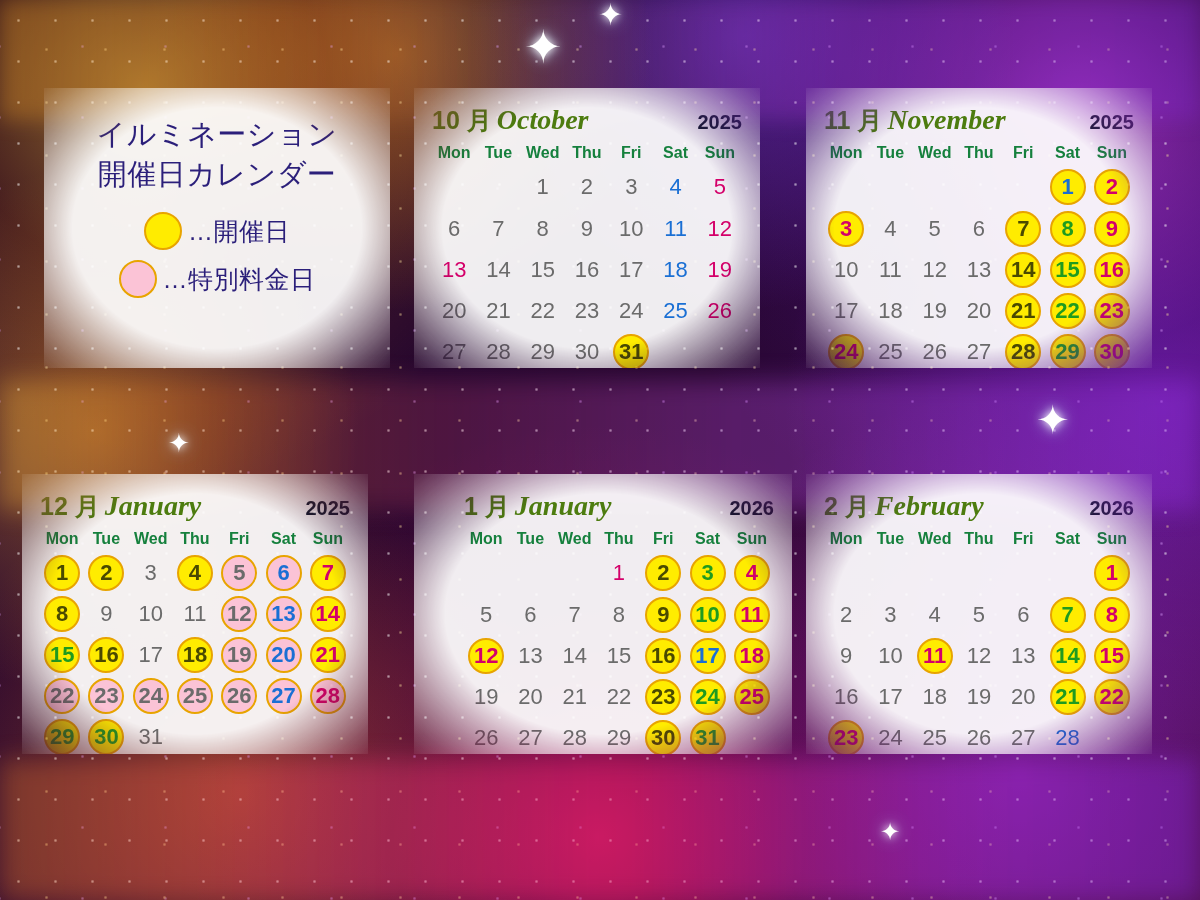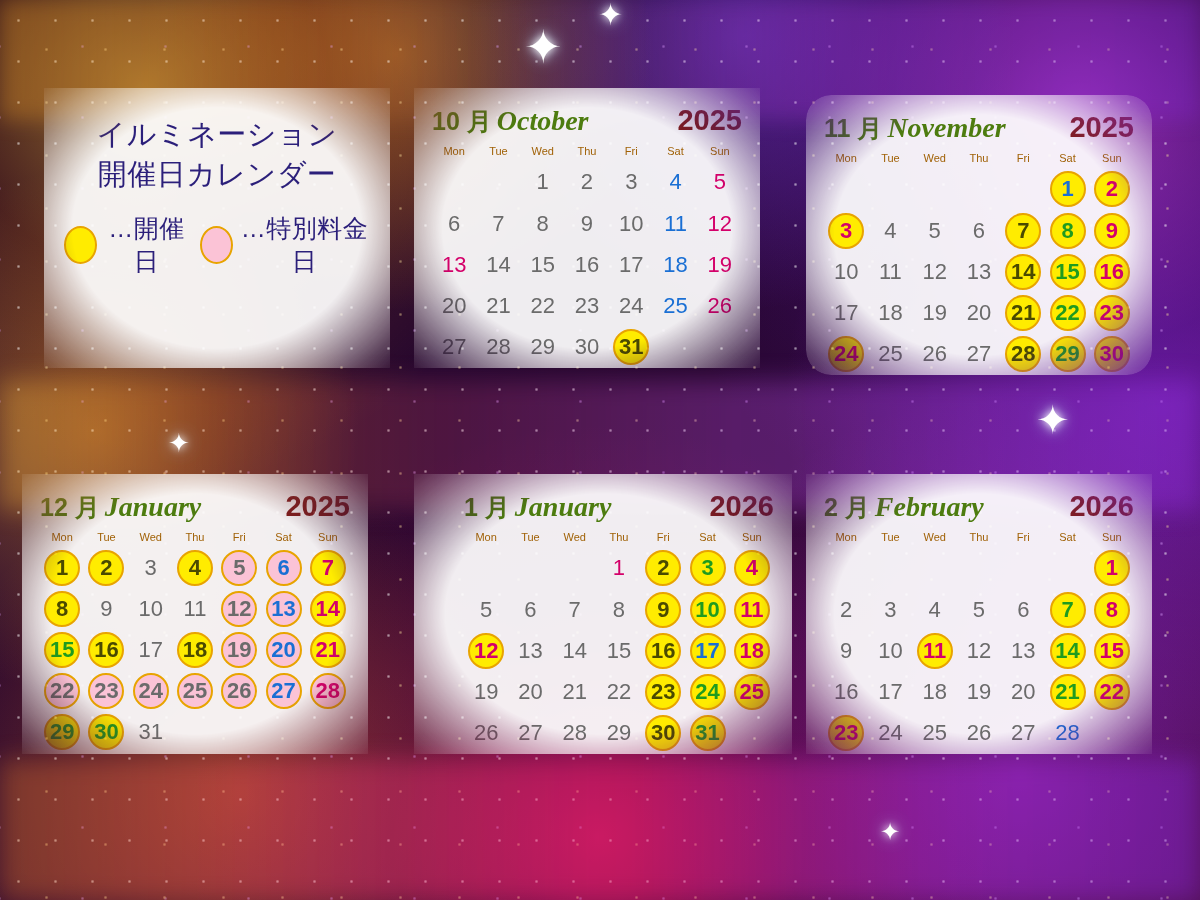--- a/index.html
+++ b/index.html
@@ -98,21 +98,21 @@
   .legend-title {
     color: #2b1f7a;
     font-size: 29px;
     line-height: 1.38;
     letter-spacing: 0.5px;
     white-space: pre-line;
   }
   .legend-rows {
     margin-top: 18px;
     display: flex;
-    flex-direction: row;
+    flex-direction: column;
     gap: 10px;
     align-items: center;
   }
   .legend-row {
     display: flex;
     align-items: center;
     gap: 6px;
   }
   .legend-dot {
     width: 38px; height: 38px;
@@ -146,34 +146,34 @@
   }
   .month-name .kanji { font-size: 25px; }
   .month-name .en {
     font-family: "Liberation Serif", serif;
     font-style: italic;
     font-weight: bold;
     font-size: 28px;
     margin-left: 5px;
   }
   .month-year {
-    color: #7f1d1d;
-    font-size: 29px;
+    color: #0f172a;
+    font-size: 20px;
     font-weight: bold;
   }
   table.cal {
     width: 100%;
     border-collapse: collapse;
     table-layout: fixed;
   }
   table.cal th {
-    font-size: 11px;
-    font-weight: normal;
+    font-size: 16px;
+    font-weight: bold;
     padding-bottom: 4px;
-    color: #a16207;
+    color: #15803d;
   }
   th.sat { color: #1a6fd4; text-align: center; }
   th.sun { color: #d4006a; }
   table.cal td {
     height: 41px;
     text-align: center;
     vertical-align: middle;
     font-size: 22px;
     color: #5a5a5a;
     padding: 0;
@@ -302,21 +302,21 @@
               <td><span class="cell plain">29</span></td>
               <td><span class="cell plain">30</span></td>
               <td><span class="cell ev">31</span></td>
               <td><span class="cell empty"></span></td>
               <td><span class="cell empty"></span></td>
             </tr>
           </tbody>
         </table>
       </div>
     </div>
-  <div class="card soft-edge month" style="left:806px; top:95px;border-radius:25px;">
+  <div class="card soft-edge month" style="left:806px; top:88px;">
       <div class="month-inner">
         <div class="month-head">
           <div class="month-name"><span class="kanji">11 月</span><span class="en">November</span></div>
           <div class="month-year">2025</div>
         </div>
         <table class="cal">
           <thead>
             <tr>
               <th>Mon</th>
               <th>Tue</th>

